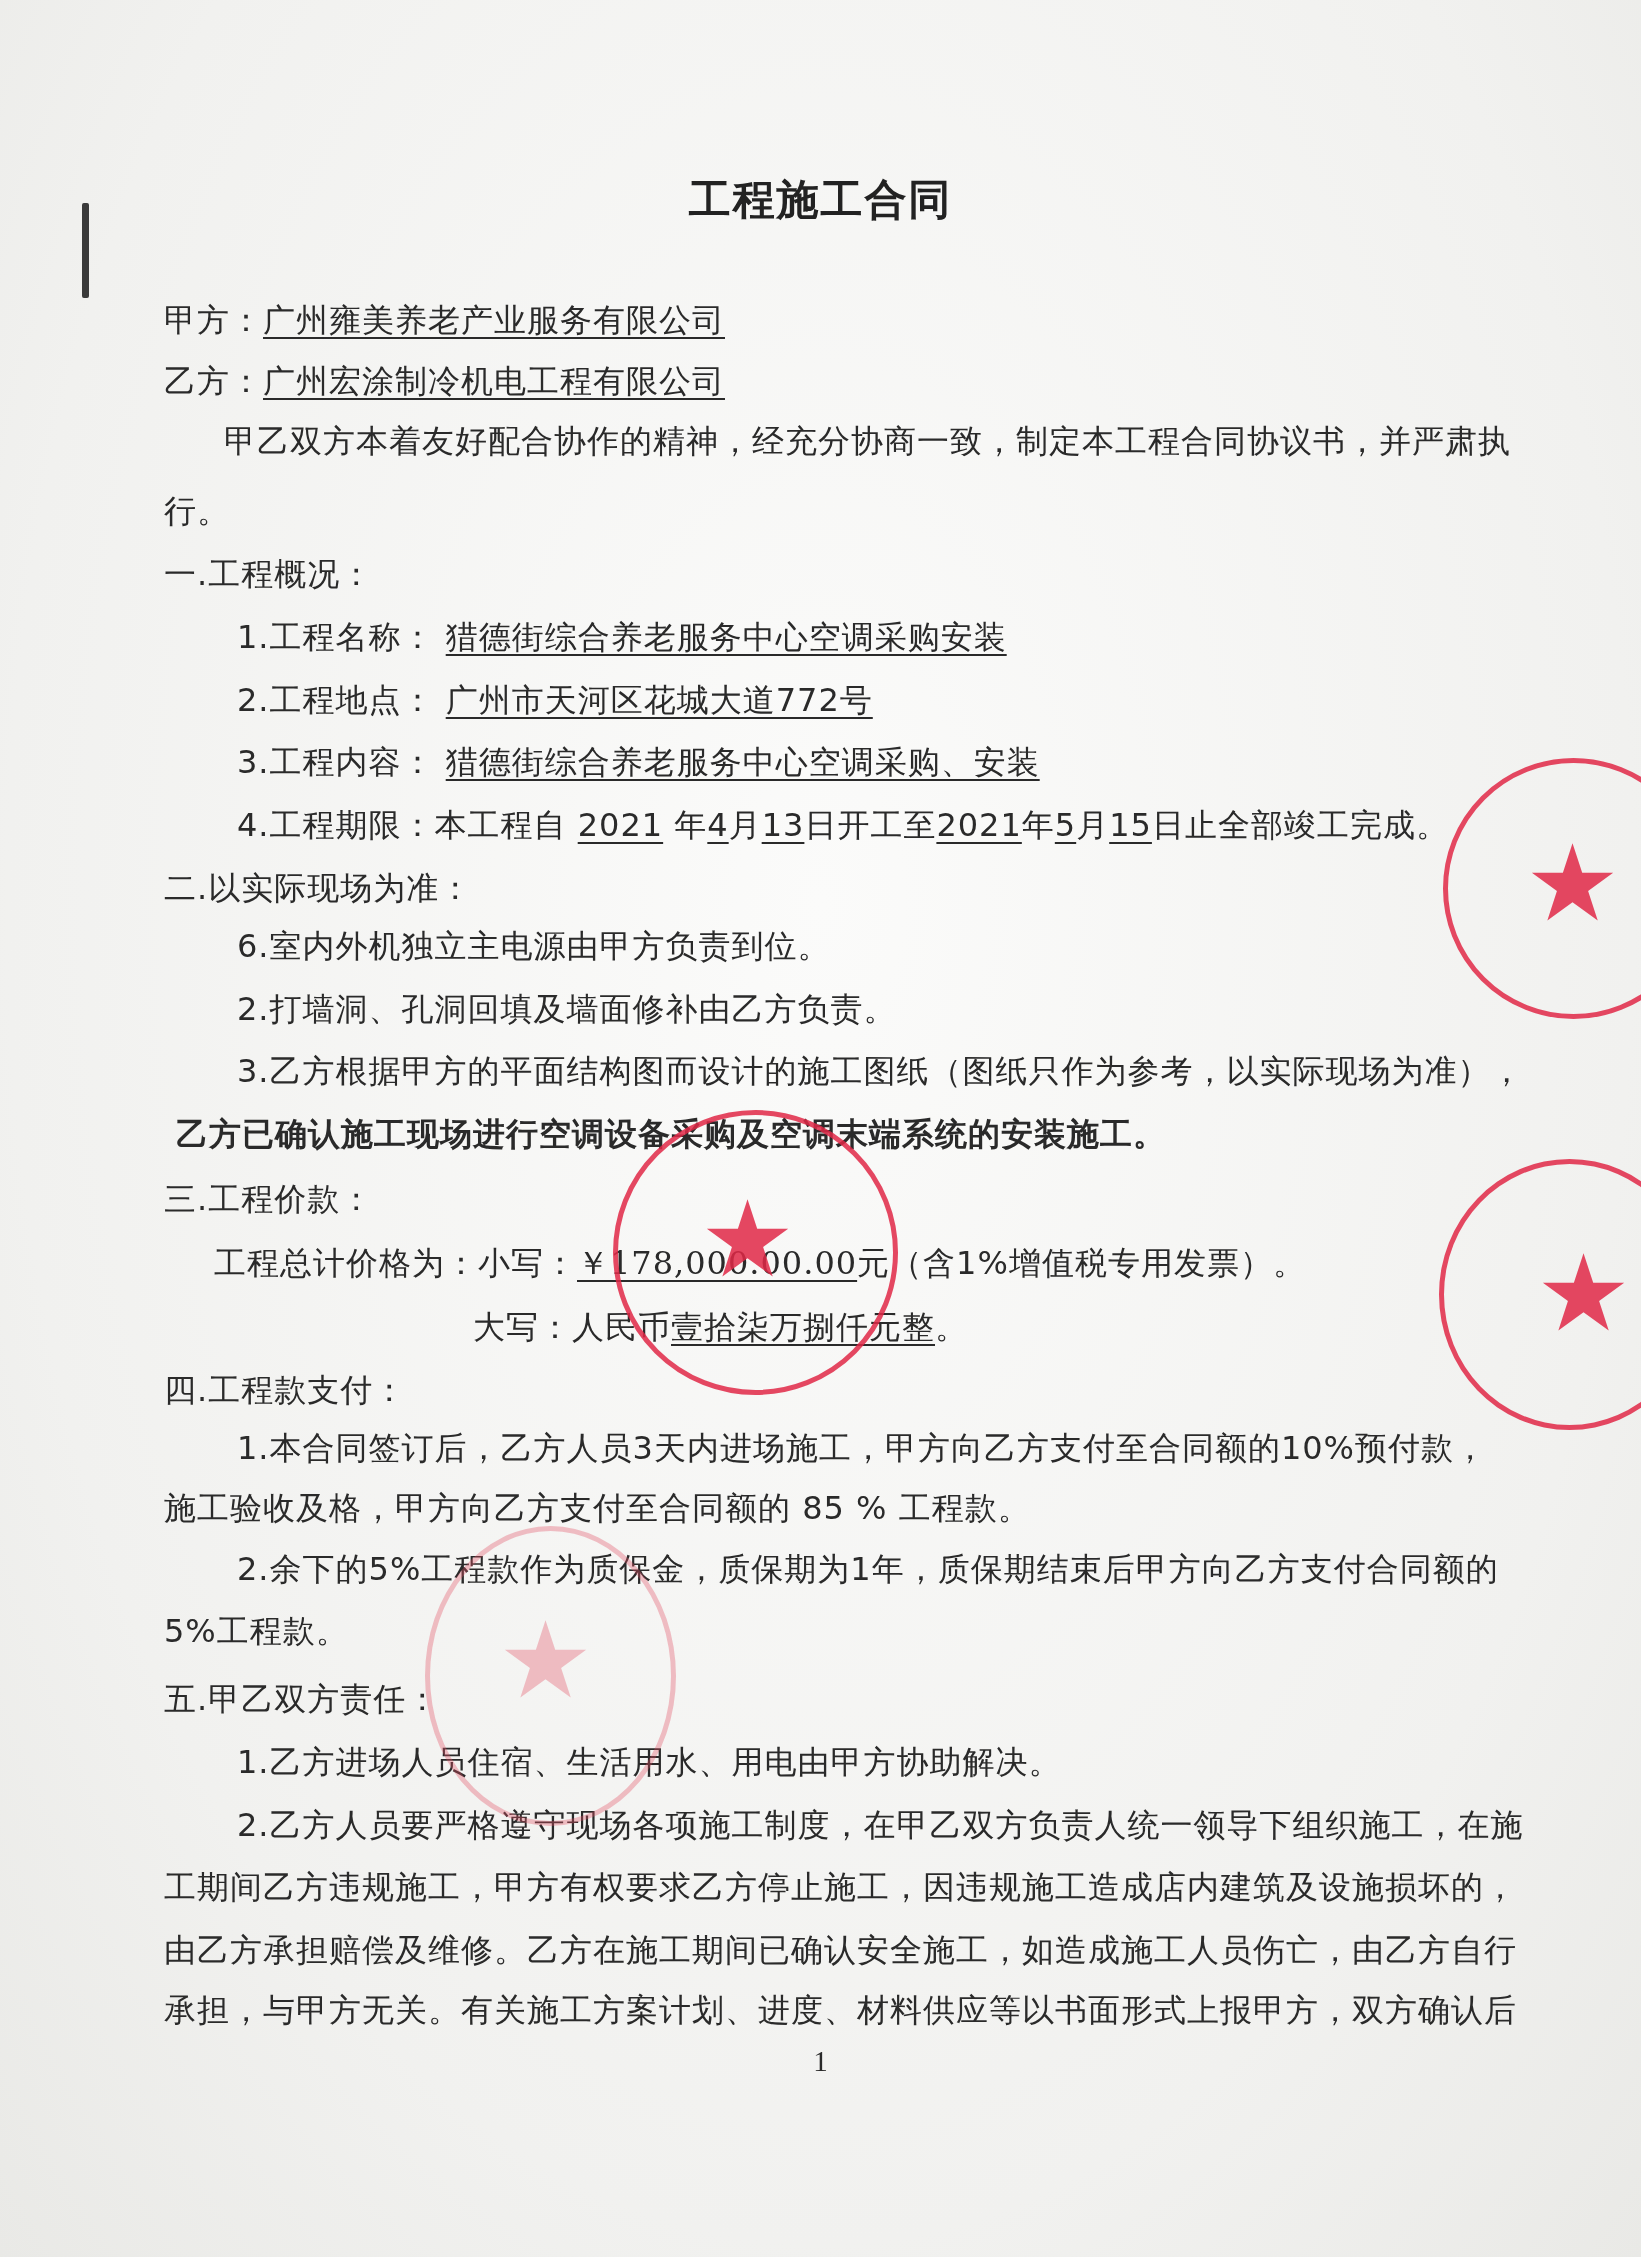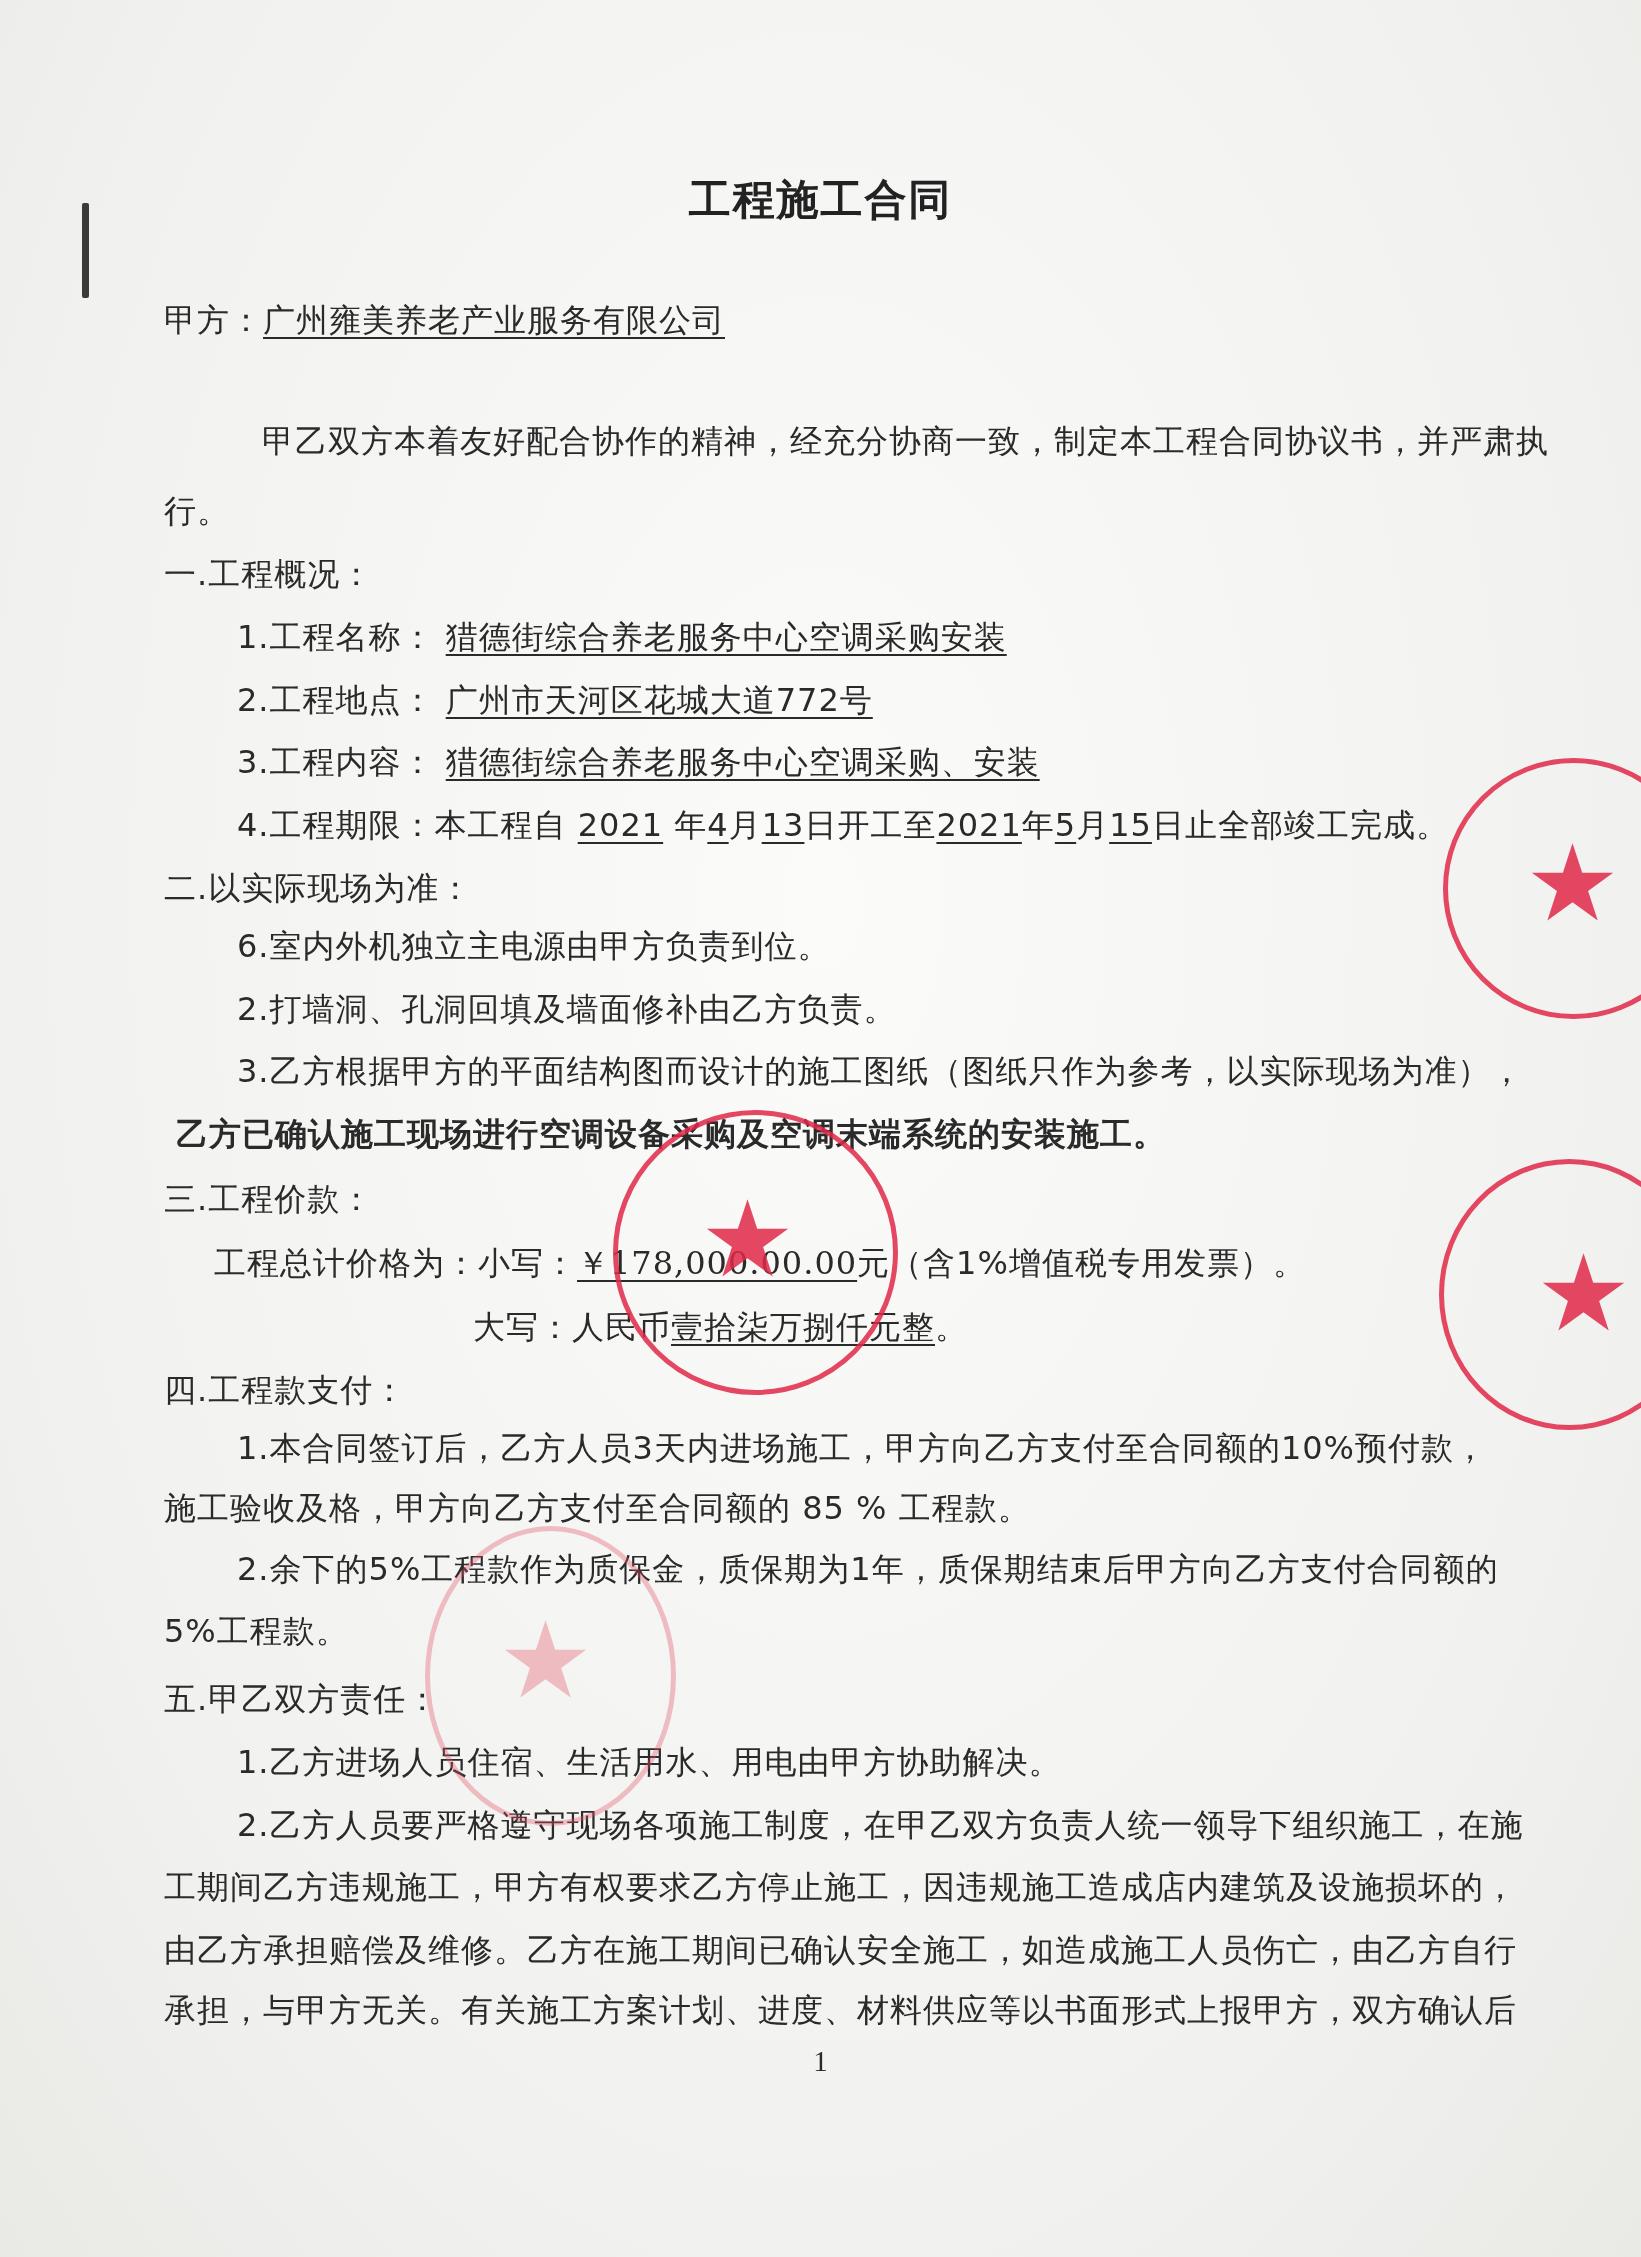--- a/index.html
+++ b/index.html
@@ -23,22 +23,25 @@
 
 <div class="page">
 
   <div class="binder"></div>
 
   <div class="title">工程施工合同</div>
 
   <div class="line" style="left:164px; top:301px;">
     <span>甲方：</span><span class="u">广州雍美养老产业服务有限公司</span>
   </div>
+  <div class="line" style="left:164px; top:362px;">
+    <span>乙方：</span><span class="u">广州宏涂制冷机电工程有限公司</span>
+  </div>
 
-  <div class="line" style="left:224px; top:422px;margin-left:38px;">甲乙双方本着友好配合协作的精神，经充分协商一致，制定本工程合同协议书，并严肃执</div>
+  <div class="line" style="left:224px; top:422px;">甲乙双方本着友好配合协作的精神，经充分协商一致，制定本工程合同协议书，并严肃执</div>
   <div class="line" style="left:164px; top:492px;">行。</div>
 
   <div class="line" style="left:164px; top:555px;">一.工程概况：</div>
   <div class="line" style="left:237px; top:618px;">
     <span>1.工程名称：</span>
     <span class="u">猎德街综合养老服务中心空调采购安装</span>
   </div>
   <div class="line" style="left:237px; top:681px;">
     <span>2.工程地点：</span>
     <span class="u">广州市天河区花城大道772号</span>

